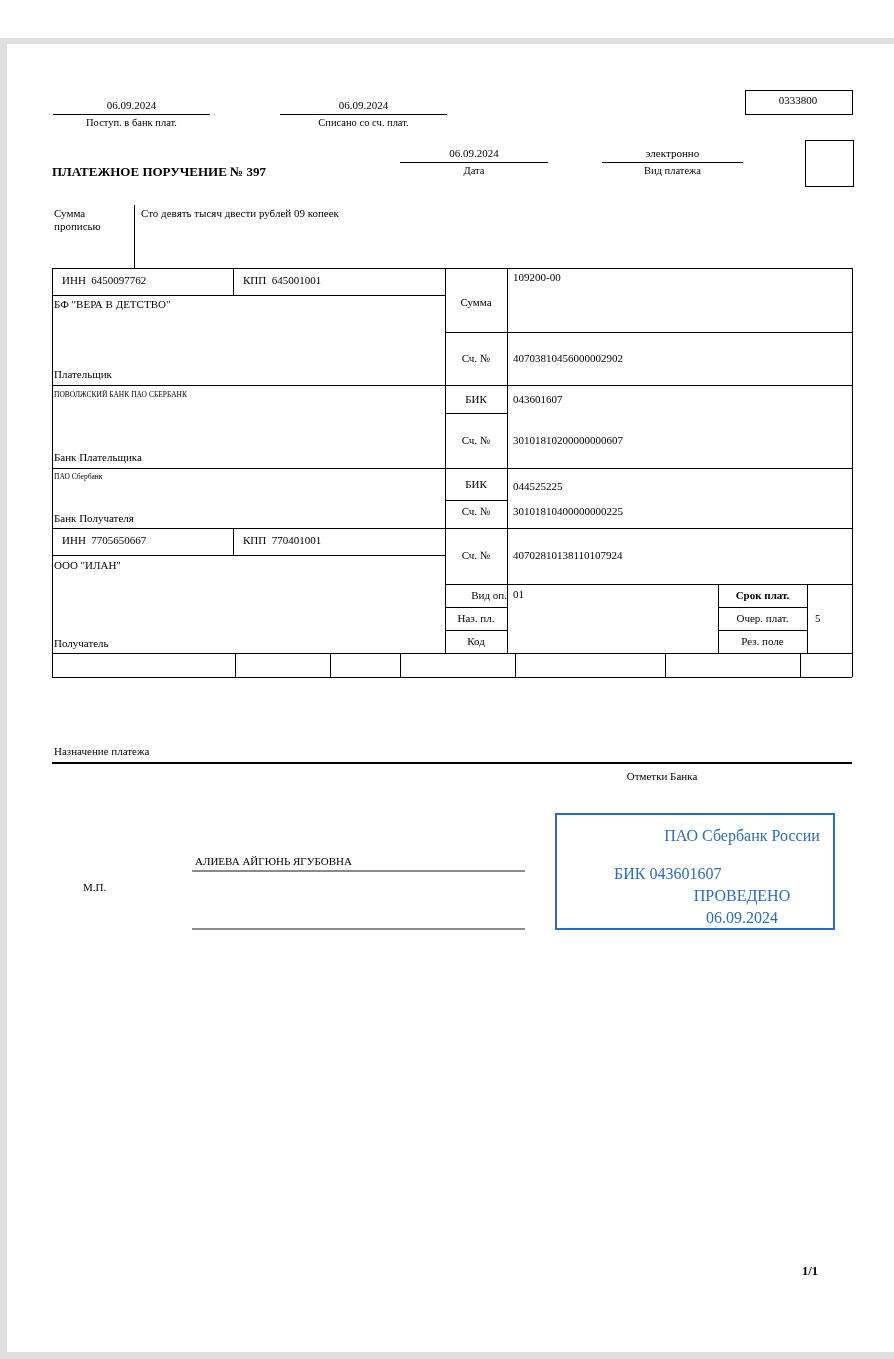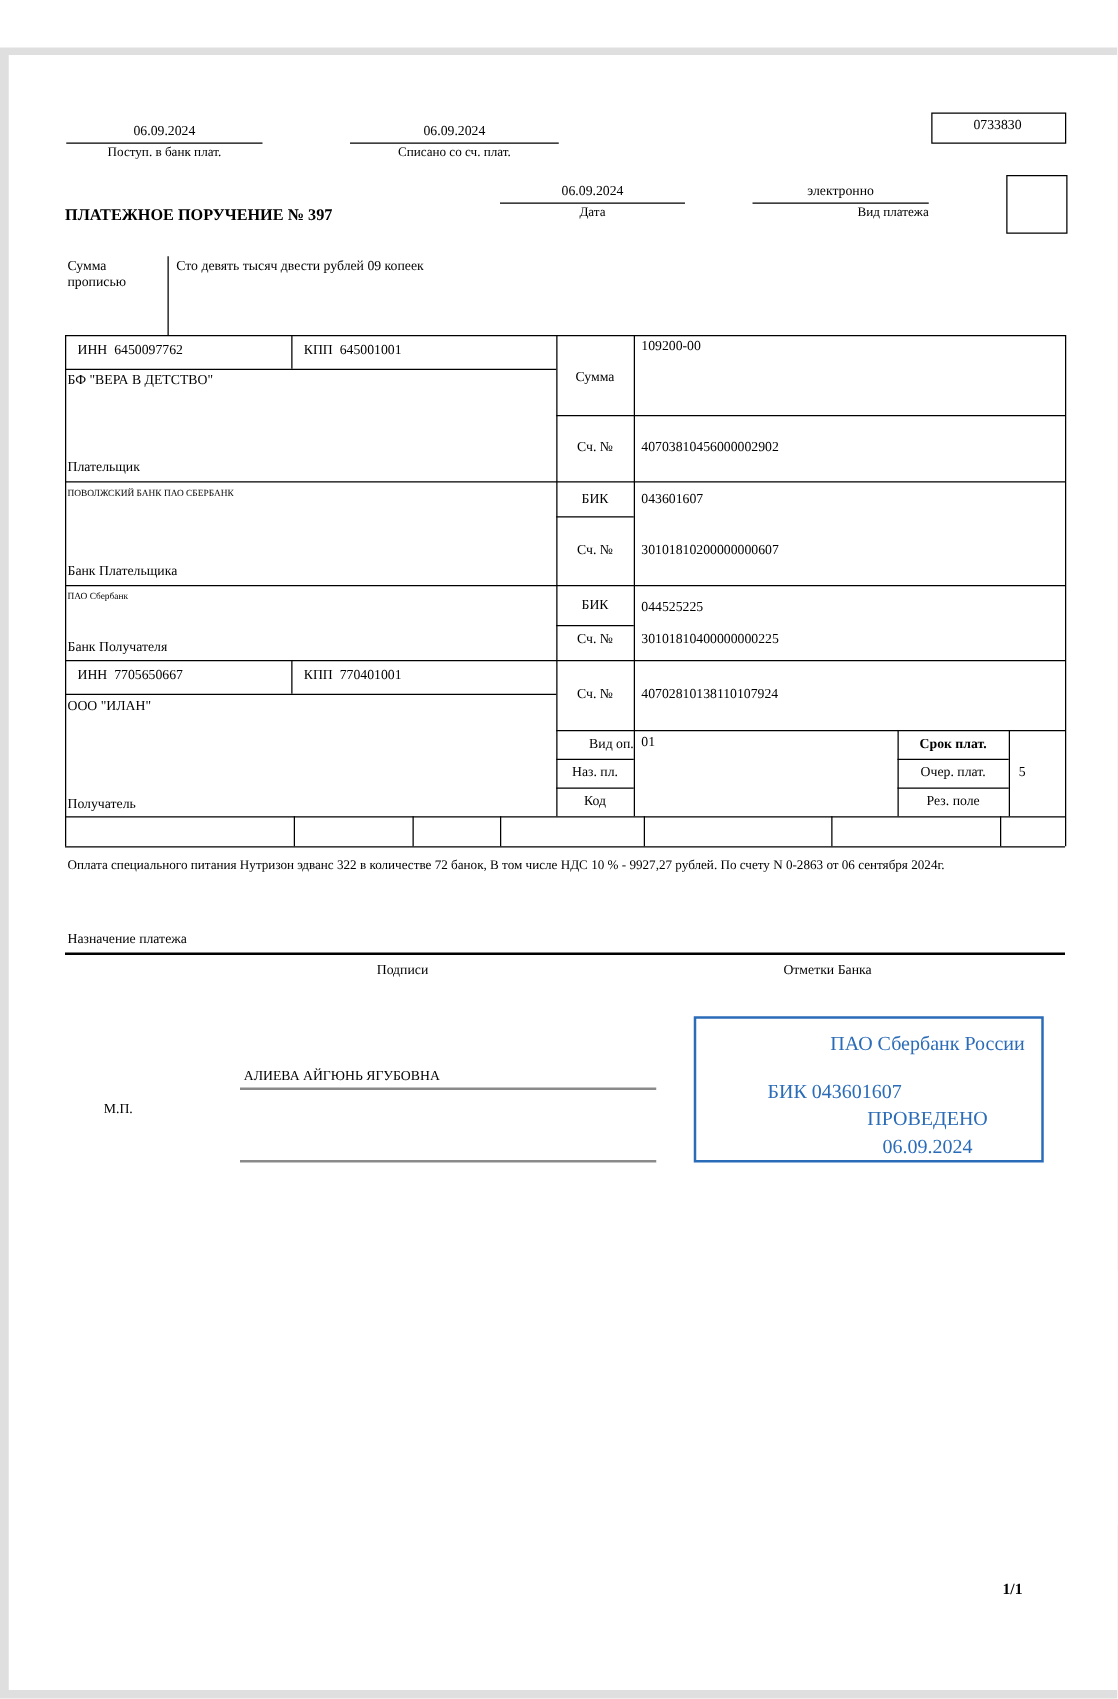--- a/index.html
+++ b/index.html
@@ -30,32 +30,32 @@
 
   <div class="t c" style="left:53px;top:99px;width:157px;">06.09.2024</div>
   <div class="hl" style="left:53px;top:114px;width:157px;"></div>
   <div class="t c lbl2" style="left:53px;top:117px;width:157px;">Поступ. в банк плат.</div>
 
   <div class="t c" style="left:280px;top:99px;width:167px;">06.09.2024</div>
   <div class="hl" style="left:280px;top:114px;width:167px;"></div>
   <div class="t c lbl2" style="left:280px;top:117px;width:167px;">Списано со сч. плат.</div>
 
   <div class="box" style="left:745px;top:90px;width:106px;height:23px;">
-    <div class="t c" style="left:0;top:3px;width:104px;">0733830</div>
+    <div class="t c" style="left:0;top:3px;width:104px;">0333800</div>
   </div>
 
   <div class="t title" style="left:52px;top:164px;">ПЛАТЕЖНОЕ ПОРУЧЕНИЕ № 397</div>
 
   <div class="t c" style="left:400px;top:147px;width:148px;">06.09.2024</div>
   <div class="hl" style="left:400px;top:162px;width:148px;"></div>
   <div class="t c lbl2" style="left:400px;top:165px;width:148px;">Дата</div>
 
   <div class="t c" style="left:602px;top:147px;width:141px;">электронно</div>
   <div class="hl" style="left:602px;top:162px;width:141px;"></div>
-  <div class="t c lbl2" style="left:602px;top:165px;width:141px;text-align:right;">Вид платежа</div>
+  <div class="t c lbl2" style="left:602px;top:165px;width:141px;">Вид платежа</div>
 
   <div class="box" style="left:805px;top:140px;width:47px;height:45px;"></div>
 
   <div class="vl" style="left:134px;top:205px;height:63px;"></div>
   <div class="t wrap" style="left:54px;top:207px;width:76px;">Сумма прописью</div>
   <div class="t" style="left:141px;top:207px;">Сто девять тысяч двести рублей 09 копеек</div>
   <div class="hl" style="left:52px;top:268px;width:800px;"></div>
 
   <div class="vl" style="left:52px;top:268px;height:409px;"></div>
   <div class="vl" style="left:852px;top:268px;height:409px;"></div>
@@ -126,25 +126,23 @@
   <div class="t" style="left:513px;top:480px;">044525225</div>
   <div class="t" style="left:513px;top:505px;">30101810400000000225</div>
   <div class="t" style="left:513px;top:549px;">40702810138110107924</div>
   <div class="t" style="left:513px;top:588px;">01</div>
 
   <div class="t c" style="left:718px;top:589px;width:89px;font-weight:bold;">Срок плат.</div>
   <div class="t c" style="left:718px;top:612px;width:89px;">Очер. плат.</div>
   <div class="t c" style="left:718px;top:635px;width:89px;">Рез. поле</div>
   <div class="t" style="left:815px;top:612px;">5</div>
 
-  <div class="t wrap" style="left:54px;top:685px;width:792px;font-size:10.5px;line-height:1.45;">Оплата специального питания Нутризон эдванс 322 в количестве 72 банок, В том числе НДС 10 % - 9927,27 рублей. По счету N 0-2863 от 06 сентября 2024г.</div>
   <div class="t" style="left:54px;top:745px;">Назначение платежа</div>
   <div class="hl" style="left:52px;top:762px;width:800px;height:2px;"></div>
 
-  <div class="t c" style="left:52px;top:770px;width:540px;">Подписи</div>
   <div class="t c" style="left:537px;top:770px;width:250px;">Отметки Банка</div>
 
   <div class="t" style="left:195px;top:855px;">АЛИЕВА АЙГЮНЬ ЯГУБОВНА</div>
   <div class="sigline" style="left:192px;top:870px;width:333px;"></div>
   <div class="t" style="left:83px;top:881px;">М.П.</div>
   <div class="sigline" style="left:192px;top:928px;width:333px;"></div>
 
   <div class="stamp">
     <div class="t c" style="left:0;top:11px;width:276px;">ПАО Сбербанк России</div>
     <div class="t" style="left:10px;top:49px;">БИК 043601607</div>

